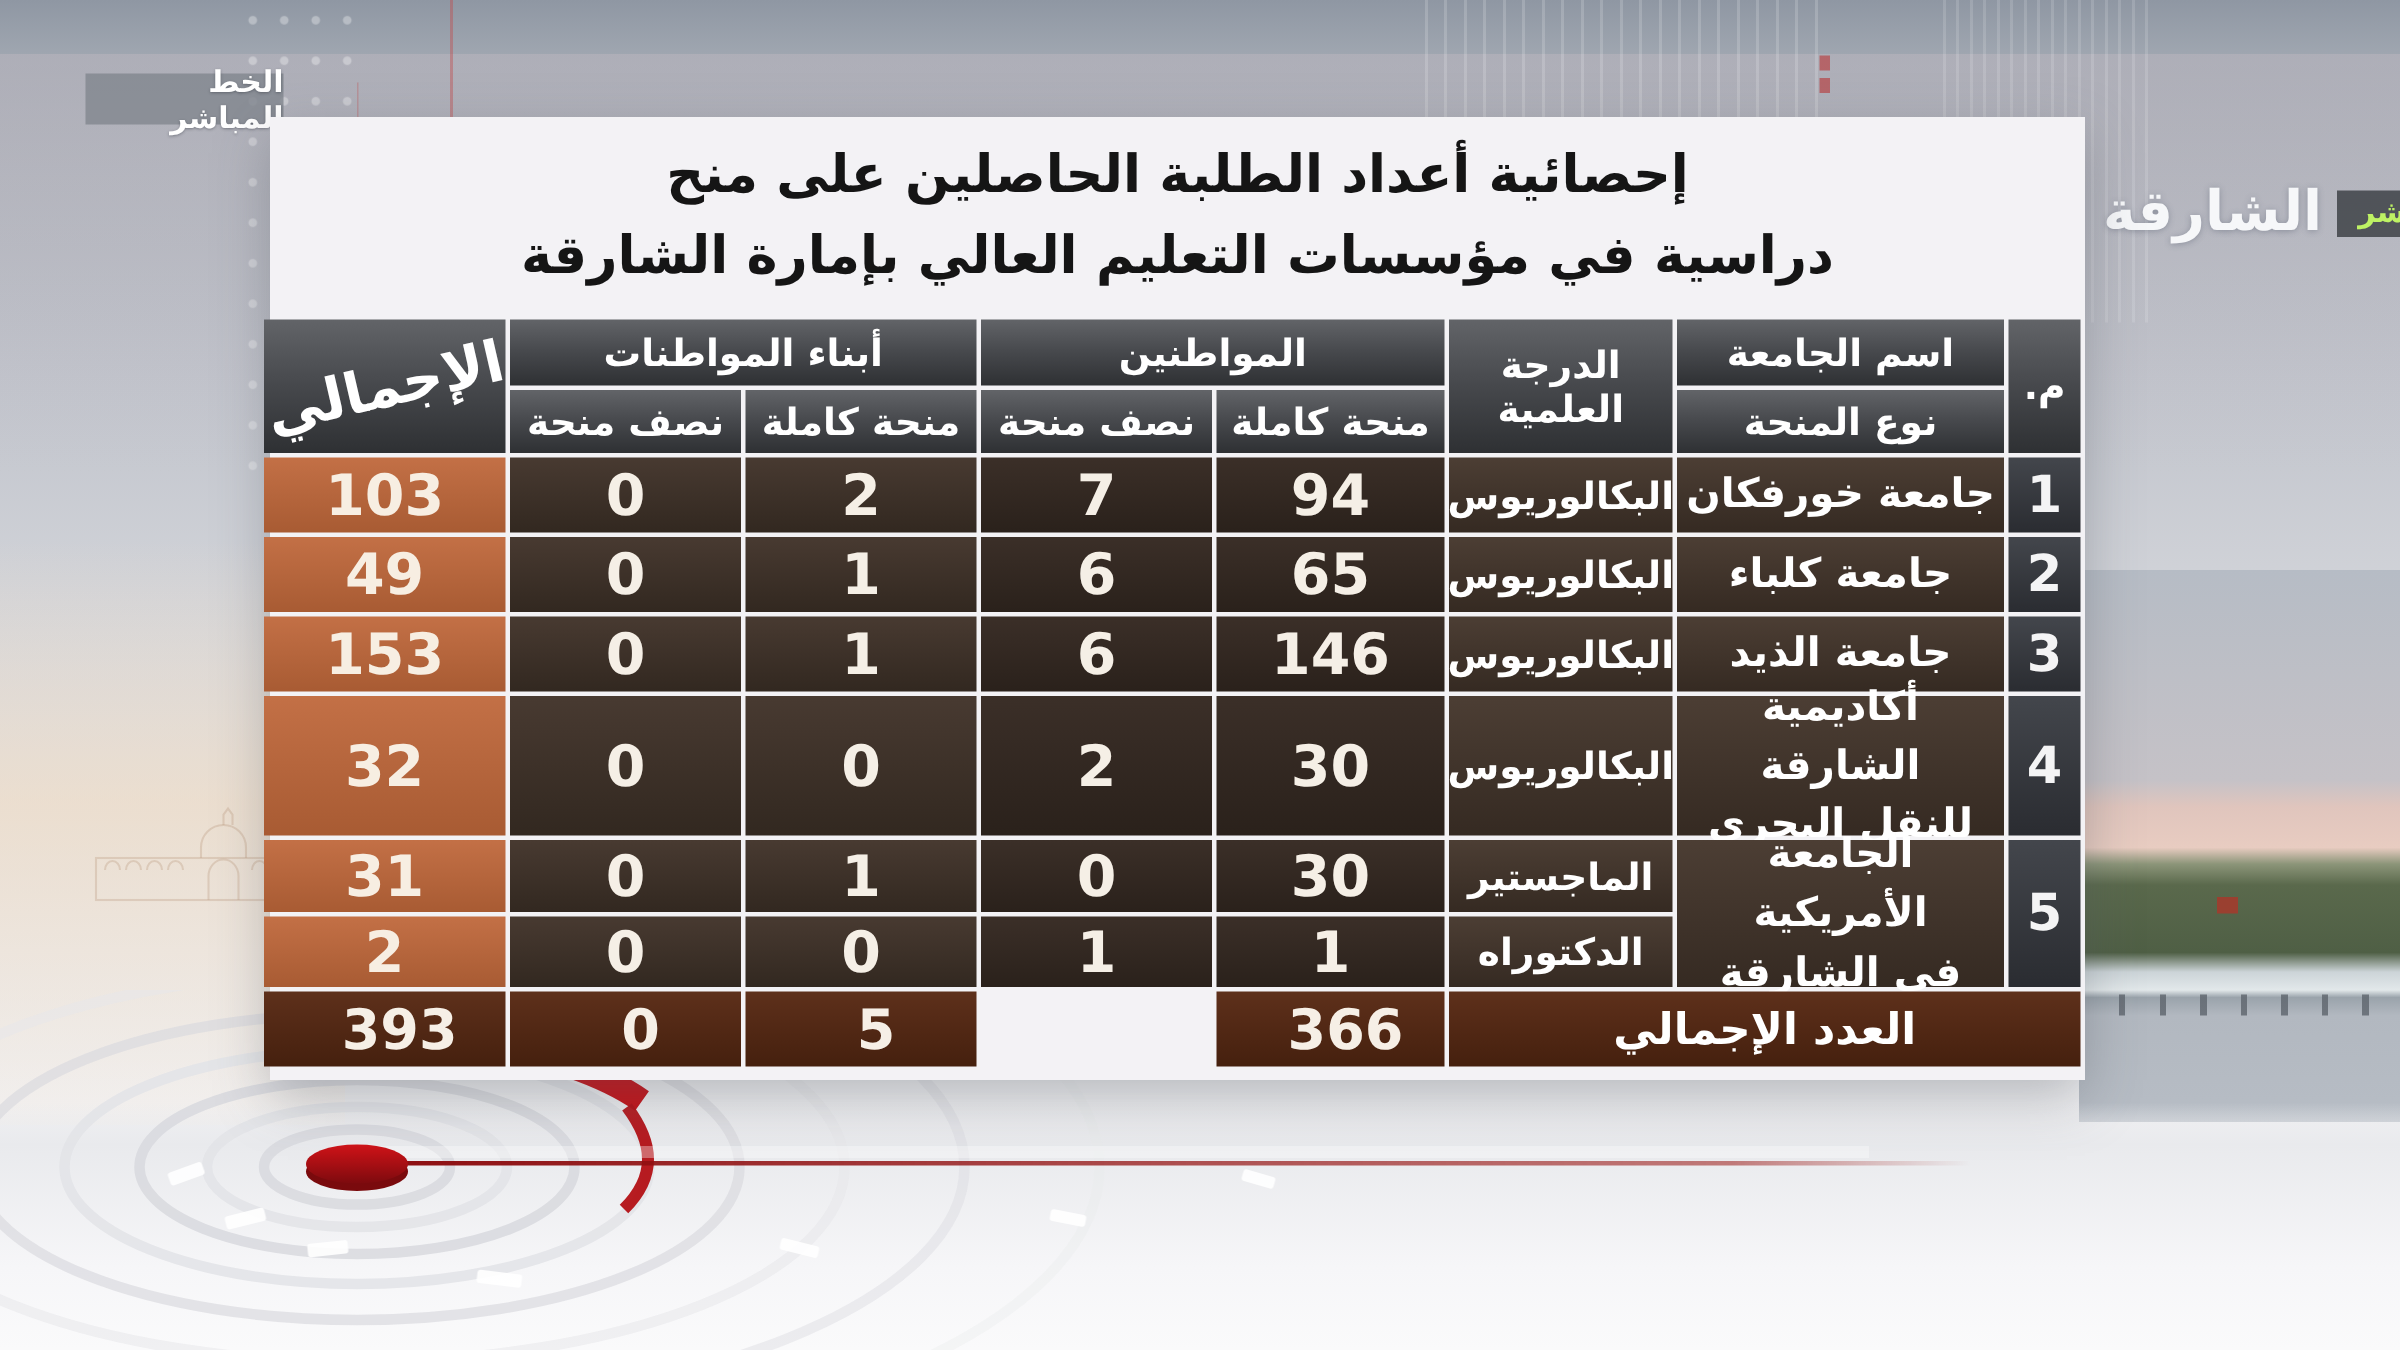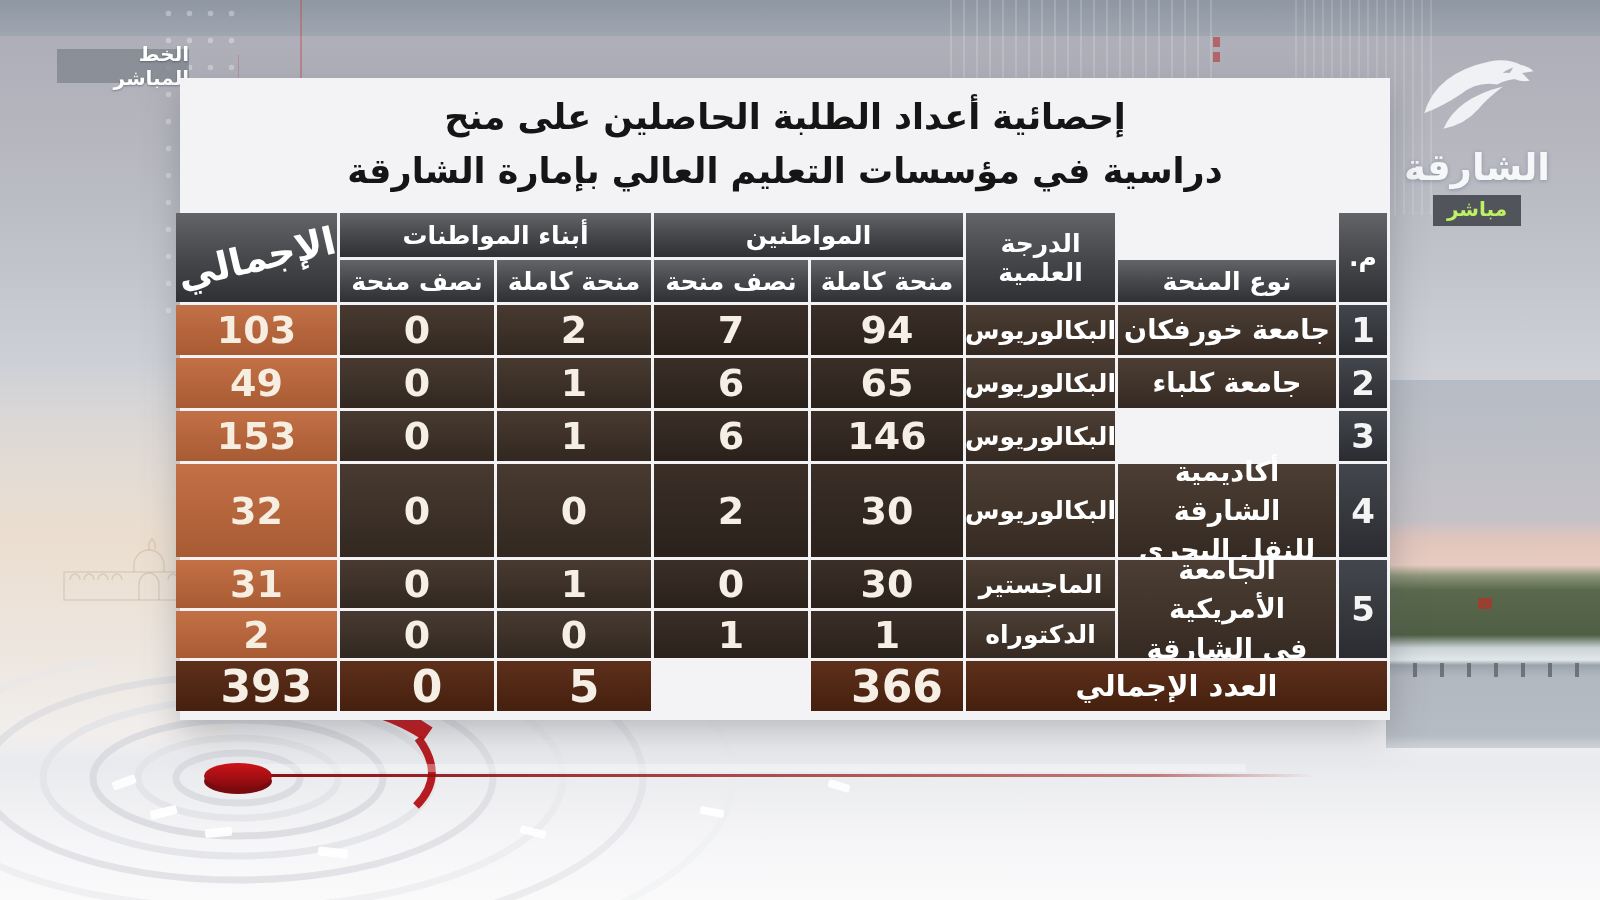--- a/index.html
+++ b/index.html
@@ -32,21 +32,21 @@
   .scene .redroof{position:absolute;left:92px;top:218px;width:14px;height:11px;background:#a23c2e;opacity:.9;}
   .floor{left:0;top:735px;width:1600px;height:165px;
     background:linear-gradient(180deg,rgba(233,234,237,0) 0,#e9eaed 28px,#f6f6f8 110px,#fafafb 165px);}
   .floorfx{left:0;top:660px;width:1600px;height:240px;}
   .mosque{left:56px;top:520px;width:150px;height:95px;opacity:.55;}
   
   .live-badge{left:57px;top:49px;width:132px;height:34px;background:rgba(128,133,141,.78);
     display:flex;align-items:center;justify-content:center;color:#fff;font-weight:bold;font-size:20px;direction:rtl;
     text-shadow:0 1px 2px rgba(40,45,55,.4);}
   
-  .logo{right:38px;top:52px;width:170px;height:175px;display:flex;flex-direction:column;align-items:center;}
+  .logo{right:38px;top:52px;width:170px;height:175px;display:flex;flex-direction:row;align-items:center;gap:10px;}
   .logo .falcon{width:126px;height:92px;}
   .logo .chname{color:#f6f7f9;font-size:37px;font-weight:bold;margin-top:2px;text-shadow:0 1px 4px rgba(60,70,90,.35);}
   .logo .chlive{margin-top:6px;background:rgba(72,75,80,.92);color:#bef264;font-size:20px;font-weight:bold;
     padding:2px 14px 5px 14px;letter-spacing:1px;}
   
   .panel{left:180px;top:78px;width:1210px;height:642px;background:#f3f2f5;direction:rtl;
     box-shadow:0 12px 34px rgba(80,85,95,.35);}
   .ttl{height:132px;display:flex;flex-direction:column;align-items:center;justify-content:center;
     color:#151515;font-weight:bold;font-size:35px;line-height:1.55;}
   .grid{display:grid;padding:3px;gap:3px;direction:rtl;
@@ -55,21 +55,21 @@
   .cell{display:flex;flex-direction:column;align-items:center;justify-content:center;
     color:#ffffff;font-weight:bold;text-align:center;}
   .hcell{background:linear-gradient(180deg,#626468 0%,#47494d 48%,#2e3033 100%);font-size:25px;}
   .icell{background:linear-gradient(180deg,#43464c 0%,#2a2c31 100%);font-size:34px;color:#f4f4f5;}
   .ncell{background:linear-gradient(180deg,#4c3e34 0%,#352a22 100%);font-size:27px;line-height:1.45;}
   .dcell{background:linear-gradient(180deg,#4c3e34 0%,#352a22 100%);font-size:25px;}
   .vcell{background:linear-gradient(180deg,#483a31 0%,#322820 100%);font-size:38px;color:#f5efe6;}
   .vdark{background:linear-gradient(180deg,#3b2f28 0%,#2a211b 100%);}
   .tcell{background:linear-gradient(180deg,#c37046 0%,#a85b33 100%);font-size:38px;color:#f7eee2;}
   .sumcell{background:linear-gradient(180deg,#5e301b 0%,#45200e 100%);}
-  .sum-num{font-size:44px;color:#f6efe6;padding-left:20px;}
+  .sum-num{font-size:37px;color:#f6efe6;padding-left:20px;}
   .sum-label{font-size:29px;}
   .rot{transform:rotate(-13deg);font-size:38px;}
 </style>
 </head>
 <body>
 
 <div class="stage">
 
   <div class="layer topbar"></div>
   <div class="layer tint"></div>
@@ -159,20 +159,23 @@
     <div class="ttl">
       <div>إحصائية أعداد الطلبة الحاصلين على منح</div>
       <div>دراسية في مؤسسات التعليم العالي بإمارة الشارقة</div>
     </div>
 
     <div class="grid">
 
       <div class="cell hcell" style="grid-area:1/1/3/2">
           <span>م.</span>
         </div>
+      <div class="cell hcell" style="grid-area:1/2/2/3">
+          <span>اسم الجامعة</span>
+        </div>
       <div class="cell hcell" style="grid-area:2/2/3/3">
           <span>نوع المنحة</span>
         </div>
       <div class="cell hcell" style="grid-area:1/3/3/4">
         <span>الدرجة</span>
         <span>العلمية</span>
       </div>
       <div class="cell hcell" style="grid-area:1/4/2/6">
           <span>المواطنين</span>
         </div>
@@ -211,20 +214,23 @@
           <span>جامعة كلباء</span>
         </div>
       <div class="cell dcell" style="grid-area:4/3/5/4">البكالوريوس</div>
       <div class="cell vcell vdark" style="grid-area:4/4/5/5">65</div>
       <div class="cell vcell vdark" style="grid-area:4/5/5/6">6</div>
       <div class="cell vcell" style="grid-area:4/6/5/7">1</div>
       <div class="cell vcell" style="grid-area:4/7/5/8">0</div>
       <div class="cell tcell" style="grid-area:4/8/5/9">49</div>
 
       <div class="cell icell" style="grid-area:5/1/6/2">3</div>
+      <div class="cell ncell" style="grid-area:5/2/6/3">
+          <span>جامعة الذيد</span>
+        </div>
       <div class="cell dcell" style="grid-area:5/3/6/4">البكالوريوس</div>
       <div class="cell vcell vdark" style="grid-area:5/4/6/5">146</div>
       <div class="cell vcell vdark" style="grid-area:5/5/6/6">6</div>
       <div class="cell vcell" style="grid-area:5/6/6/7">1</div>
       <div class="cell vcell" style="grid-area:5/7/6/8">0</div>
       <div class="cell tcell" style="grid-area:5/8/6/9">153</div>
 
       <div class="cell icell" style="grid-area:6/1/7/2">4</div>
       <div class="cell ncell" style="grid-area:6/2/7/3">
         <span>أكاديمية الشارقة</span>

